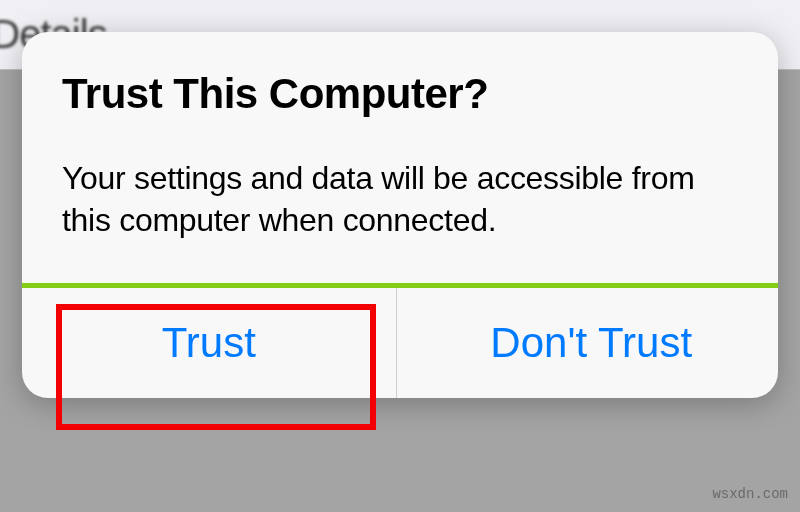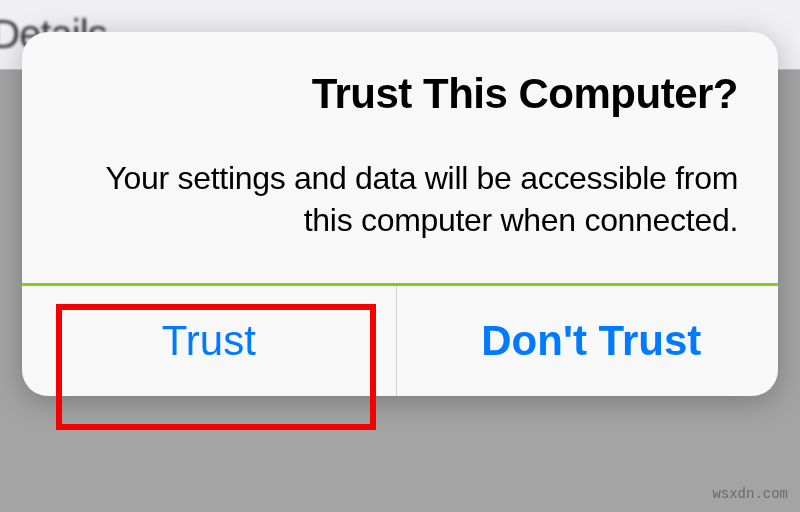--- a/index.html
+++ b/index.html
@@ -40,60 +40,60 @@
       top: 32px;
       left: 22px;
       right: 22px;
       background: #f8f8f8;
       border-radius: 26px;
       box-shadow: 0 6px 30px rgba(0,0,0,0.25);
       overflow: hidden;
     }
     .dialog-content {
       padding: 38px 40px 42px 40px;
-      text-align: right;
+      text-align: left;
     }
     .dialog-title {
       font-size: 42px;
       font-weight: 600;
       color: #000;
       letter-spacing: -0.5px;
       margin-bottom: 14px;
     }
     .dialog-message {
       font-size: 32px;
       font-weight: 400;
       color: #000;
       line-height: 1.3;
       letter-spacing: -0.3px;
       margin-top: 40px;
     }
     .dialog-actions {
       display: flex;
-      border-top: 3px solid #84cc16;
+      border-top: 5px solid #84cc16;
     }
     .dialog-button {
       flex: 1;
       height: 110px;
       display: flex;
       align-items: center;
       justify-content: center;
       font-size: 42px;
       color: #007aff;
       cursor: pointer;
       background: transparent;
       border: none;
       font-family: inherit;
     }
     .dialog-button.trust {
       font-weight: 400;
       border-right: 1px solid #cfcfd1;
     }
     .dialog-button.dont-trust {
-      font-weight: 700;
+      font-weight: 400;
       padding-left: 8px;
     }
     .highlight-box {
       position: absolute;
       border: 6px solid #f40000;
       top: 304px;
       left: 56px;
       width: 320px;
       height: 126px;
       pointer-events: none;

